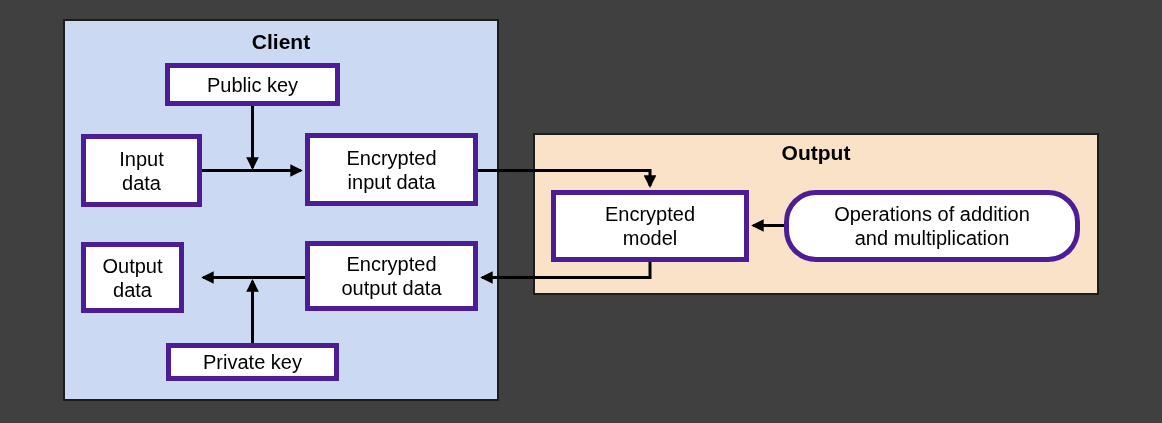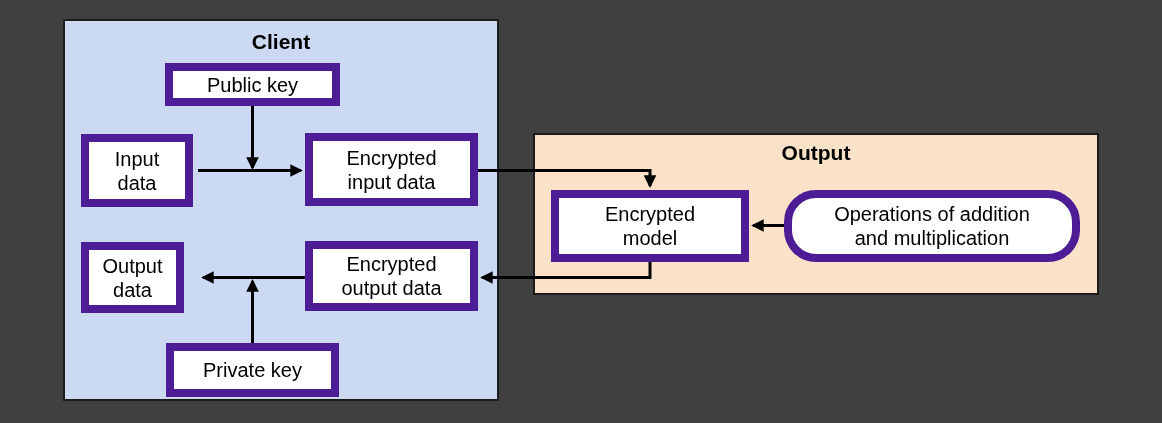--- a/index.html
+++ b/index.html
@@ -46,36 +46,36 @@
   #arrow-layer {
     position: absolute;
     left: 0; top: 0;
     pointer-events: none;
   }
 
   .node-box {
     position: absolute;
     box-sizing: border-box;
     background: #ffffff;
-    border: 8px solid #4c1d95;
+    border: 5px solid #4c1d95;
     display: flex;
     align-items: center;
     justify-content: center;
     text-align: center;
     white-space: pre-line;
     font-size: 20px;
     line-height: 24px;
     color: #000000;
   }
   #box-public-key            { left: 165px; top: 63px;  width: 175px; height: 43px; }
-  #box-input-data            { left: 81px;  top: 134px; width: 112px; height: 73px; }
+  #box-input-data            { left: 81px;  top: 134px; width: 121px; height: 73px; }
   #box-encrypted-input-data  { left: 305px; top: 133px; width: 173px; height: 73px; }
   #box-output-data           { left: 81px;  top: 242px; width: 103px; height: 71px; }
   #box-encrypted-output-data { left: 305px; top: 241px; width: 173px; height: 70px; }
-  #box-private-key           { left: 166px; top: 343px; width: 173px; height: 54px; }
+  #box-private-key           { left: 166px; top: 343px; width: 173px; height: 38px; }
   #box-encrypted-model       { left: 551px; top: 190px; width: 198px; height: 72px; }
   #box-operations            { left: 784px; top: 190px; width: 296px; height: 72px; border-radius: 32px; }
 
   .arrow-path {
     stroke: #000000;
     stroke-width: 3;
     fill: none;
   }
 </style>
 </head>

